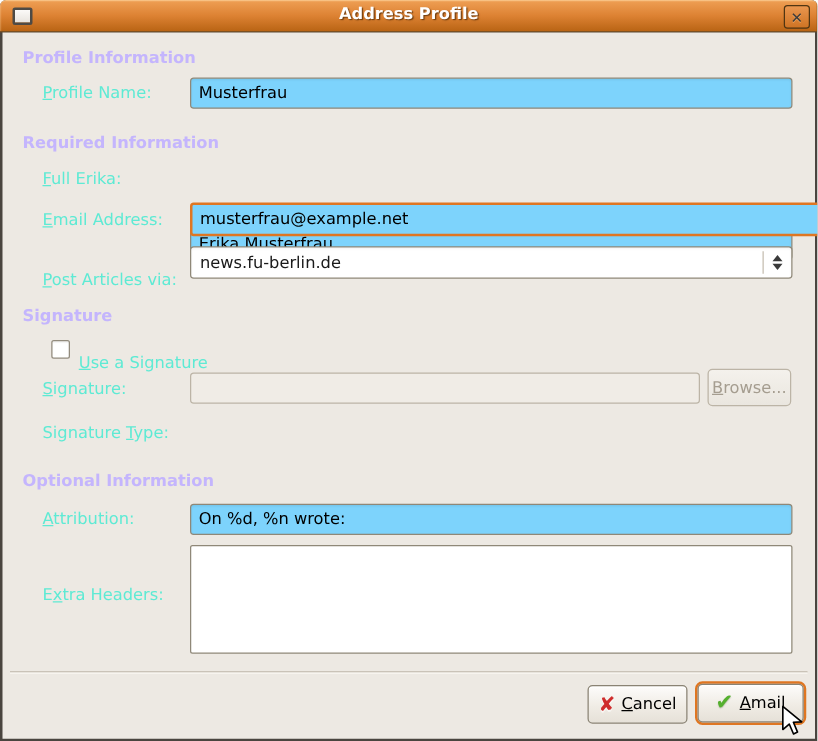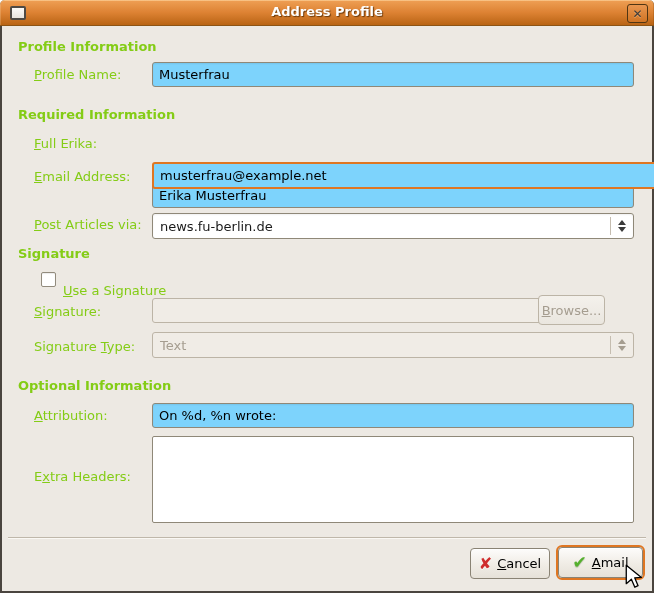--- a/index.html
+++ b/index.html
@@ -47,22 +47,22 @@
   }
 
   
   .dialog-body {
     position:absolute; top:26px; left:2px; right:2px; bottom:2px;
     background:#EDE9E3;
   }
   
   .abs { position:absolute; }
 
-  .section-header { font-weight:bold; color:#84cc16; white-space:nowrap; }
-  .lbl { color:#84cc16; white-space:nowrap; }
+  .section-header { font-weight:bold; color:#c4b5fd; white-space:nowrap; }
+  .lbl { color:#5eead4; white-space:nowrap; }
   .mn { text-decoration: underline; }
 
   .entry {
     position:absolute;
     height:25px; background:#7dd3fc;
     border:1px solid #8F8878; border-radius:3px;
     padding:0 6px; font: 13px "DejaVu Sans","Liberation Sans",sans-serif;
     color:#000; outline:none;
     box-shadow: inset 0 1px 2px rgba(0,0,0,0.07);
   }
@@ -159,49 +159,41 @@
 
   <div class="abs section-header" style="left:18px; top:107px;">Required Information</div>
 
   <label class="abs lbl" style="left:34px; top:136px;"><span></span><span class="mn">F</span><span>ull Erika:</span></label>
   <input class="entry" style="left: 152px; top: 149px; width: 482px; margin-top: 34px;" readonly="" value="Erika Musterfrau">
 
   <label class="abs lbl" style="left:34px; top:169px;"><span></span><span class="mn">E</span><span>mail Address:</span></label>
   <input class="entry focused" style="left: 152px; top: 162px; width: 530px;" readonly="" value="musterfrau@example.net">
 
   <label class="abs lbl" style="left:34px; top:203px;margin-top:14px;"><span></span><span class="mn">P</span><span>ost Articles via:</span></label>
-  <div class="combo" style="left:152px; top:197px; width:482px;margin-top:16px;">
+  <div class="combo" style="left:152px; top:197px; width:482px;">
     <span class="combo-text">news.fu-berlin.de</span>
     <span class="combo-sep"></span>
     <span class="combo-arrows">
         <i class="arr-up"></i>
         <i class="arr-dn"></i>
       </span>
   </div>
 
   <div class="abs section-header" style="left:18px; top:246px;">Signature</div>
 
   <span class="checkbox" style="left:41px; top:272px;"></span>
   <label class="abs lbl" style="left:63px; top:283px;"><span></span><span class="mn">U</span><span>se a Signature</span></label>
 
   <label class="abs lbl" style="left:34px; top:304px;"><span></span><span class="mn">S</span><span>ignature:</span></label>
   <input class="entry disabled" style="left: 152px; top: 298px; width: 408px;" readonly="" disabled="" value="">
-  <button class="push-btn disabled" style="left:538px; top:295px; width:67px; height:30px;">
+  <button class="push-btn disabled" style="left:566px; top:295px; width:67px; height:30px;">
       <span><span class="mn">B</span><span>rowse...</span></span>
     </button>
 
   <label class="abs lbl" style="left:34px; top:339px;"><span>Signature </span><span class="mn">T</span><span>ype:</span></label>
-  <div class="combo disabled" style="left:152px; top:332px; width:482px;">
-    <span class="combo-text">Text</span>
-    <span class="combo-sep"></span>
-    <span class="combo-arrows">
-        <i class="arr-up"></i>
-        <i class="arr-dn"></i>
-      </span>
-  </div>
 
   <div class="abs section-header" style="left:18px; top:378px;text-align:center;">Optional Information</div>
 
   <label class="abs lbl" style="left:34px; top:408px;"><span></span><span class="mn">A</span><span>ttribution:</span></label>
   <input class="entry" style="left: 152px; top: 403px; width: 482px;" readonly="" value="On %d, %n wrote:">
 
   <label class="abs lbl" style="left:34px; top:469px;"><span>E</span><span class="mn">x</span><span>tra Headers:</span></label>
   <textarea class="headers-area" style="left: 152px; top: 436px; width: 482px; height: 87px;"></textarea>
 
   <div class="separator"></div>

